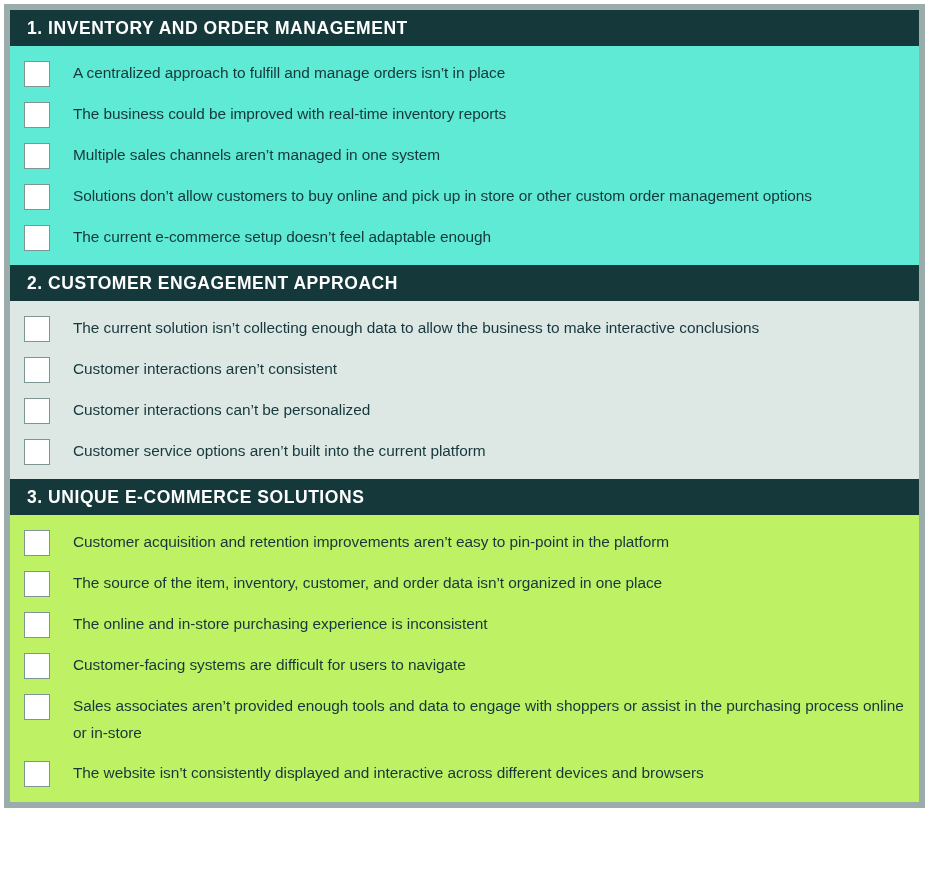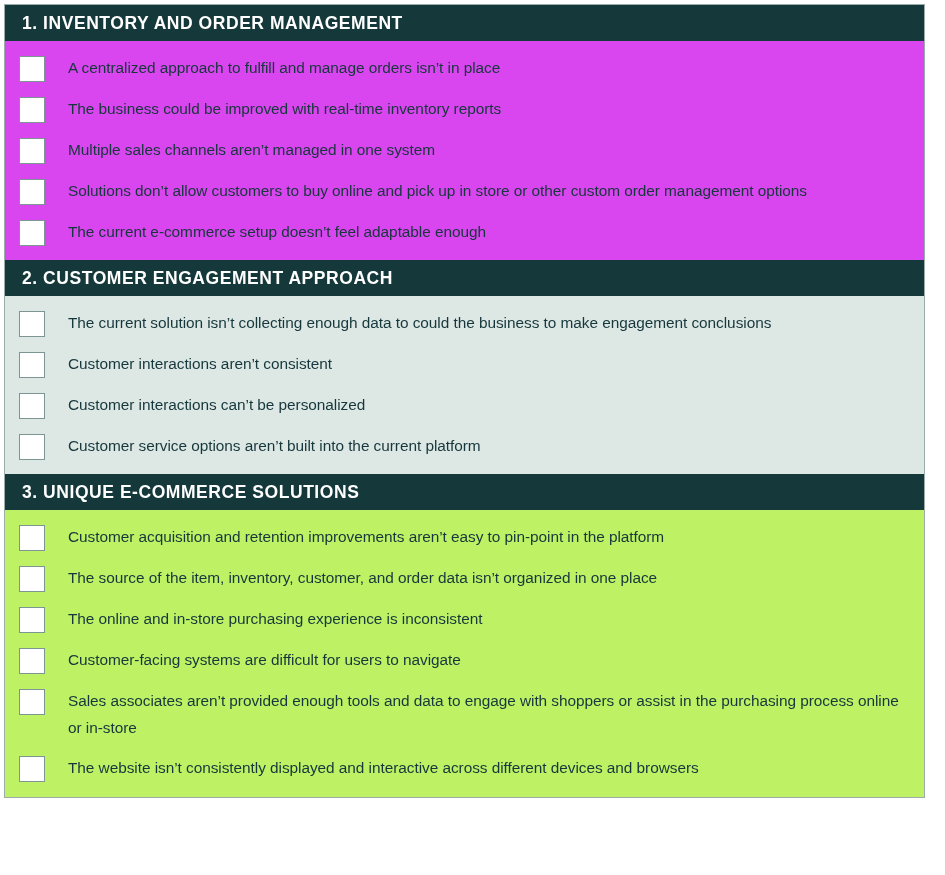--- a/index.html
+++ b/index.html
@@ -12,21 +12,21 @@
     height: 875px;
     font-family: "Liberation Sans", sans-serif;
     -webkit-font-smoothing: antialiased;
   }
 
   .checklist {
     position: absolute;
     left: 4px;
     top: 4px;
     width: 921px;
-    border: 1px solid #4d7c0f;
+    border: 6px solid #4d7c0f;
     box-sizing: border-box;
     background: #dde8e5;
   }
 
   .section { display: block; }
 
   .section-header {
     background: #15383a;
     color: #ffffff;
     font-size: 17.5px;
@@ -77,21 +77,21 @@
   .sec2 .item { padding-top: 6.5px; padding-bottom: 6.5px; }
   .sec3 .item { padding-top: 6.5px; padding-bottom: 6.5px; }
 </style>
 </head>
 <body style="background: rgb(255, 255, 255);">
 
 <div class="checklist" style="border-color: rgb(154, 173, 171); background: rgb(221, 232, 229);">
 
   <div class="section sec1">
     <div class="section-header" style="background: rgb(21, 56, 58); color: rgb(255, 255, 255);">1. INVENTORY AND ORDER MANAGEMENT</div>
-    <div class="section-body" style="background: #d946ef;">
+    <div class="section-body" style="background: #5eead4;">
 
       <div class="item">
         <span class="checkbox" style="background: rgb(255, 255, 255); border-color: rgb(125, 150, 148);"></span>
         <span class="item-label" style="color: rgb(22, 55, 59);">A centralized approach to fulfill and manage orders isn’t in place</span>
       </div>
 
       <div class="item">
         <span class="checkbox" style="background: rgb(255, 255, 255); border-color: rgb(125, 150, 148);"></span>
         <span class="item-label" style="color: rgb(22, 55, 59);">The business could be improved with real-time inventory reports</span>
       </div>
@@ -113,21 +113,21 @@
 
     </div>
   </div>
 
   <div class="section sec2">
     <div class="section-header" style="background: rgb(21, 56, 58); color: rgb(255, 255, 255);">2. CUSTOMER ENGAGEMENT APPROACH</div>
     <div class="section-body" style="background: rgb(221, 232, 229);">
 
       <div class="item">
         <span class="checkbox" style="background: rgb(255, 255, 255); border-color: rgb(125, 150, 148);"></span>
-        <span class="item-label" style="color: rgb(22, 55, 59);">The current solution isn’t collecting enough data to could the business to make engagement conclusions</span>
+        <span class="item-label" style="color: rgb(22, 55, 59);">The current solution isn’t collecting enough data to allow the business to make interactive conclusions</span>
       </div>
 
       <div class="item">
         <span class="checkbox" style="background: rgb(255, 255, 255); border-color: rgb(125, 150, 148);"></span>
         <span class="item-label" style="color: rgb(22, 55, 59); text-align: right;">Customer interactions aren’t consistent</span>
       </div>
 
       <div class="item">
         <span class="checkbox" style="background: rgb(255, 255, 255); border-color: rgb(125, 150, 148);"></span>
         <span class="item-label" style="color: rgb(22, 55, 59);">Customer interactions can’t be personalized</span>

